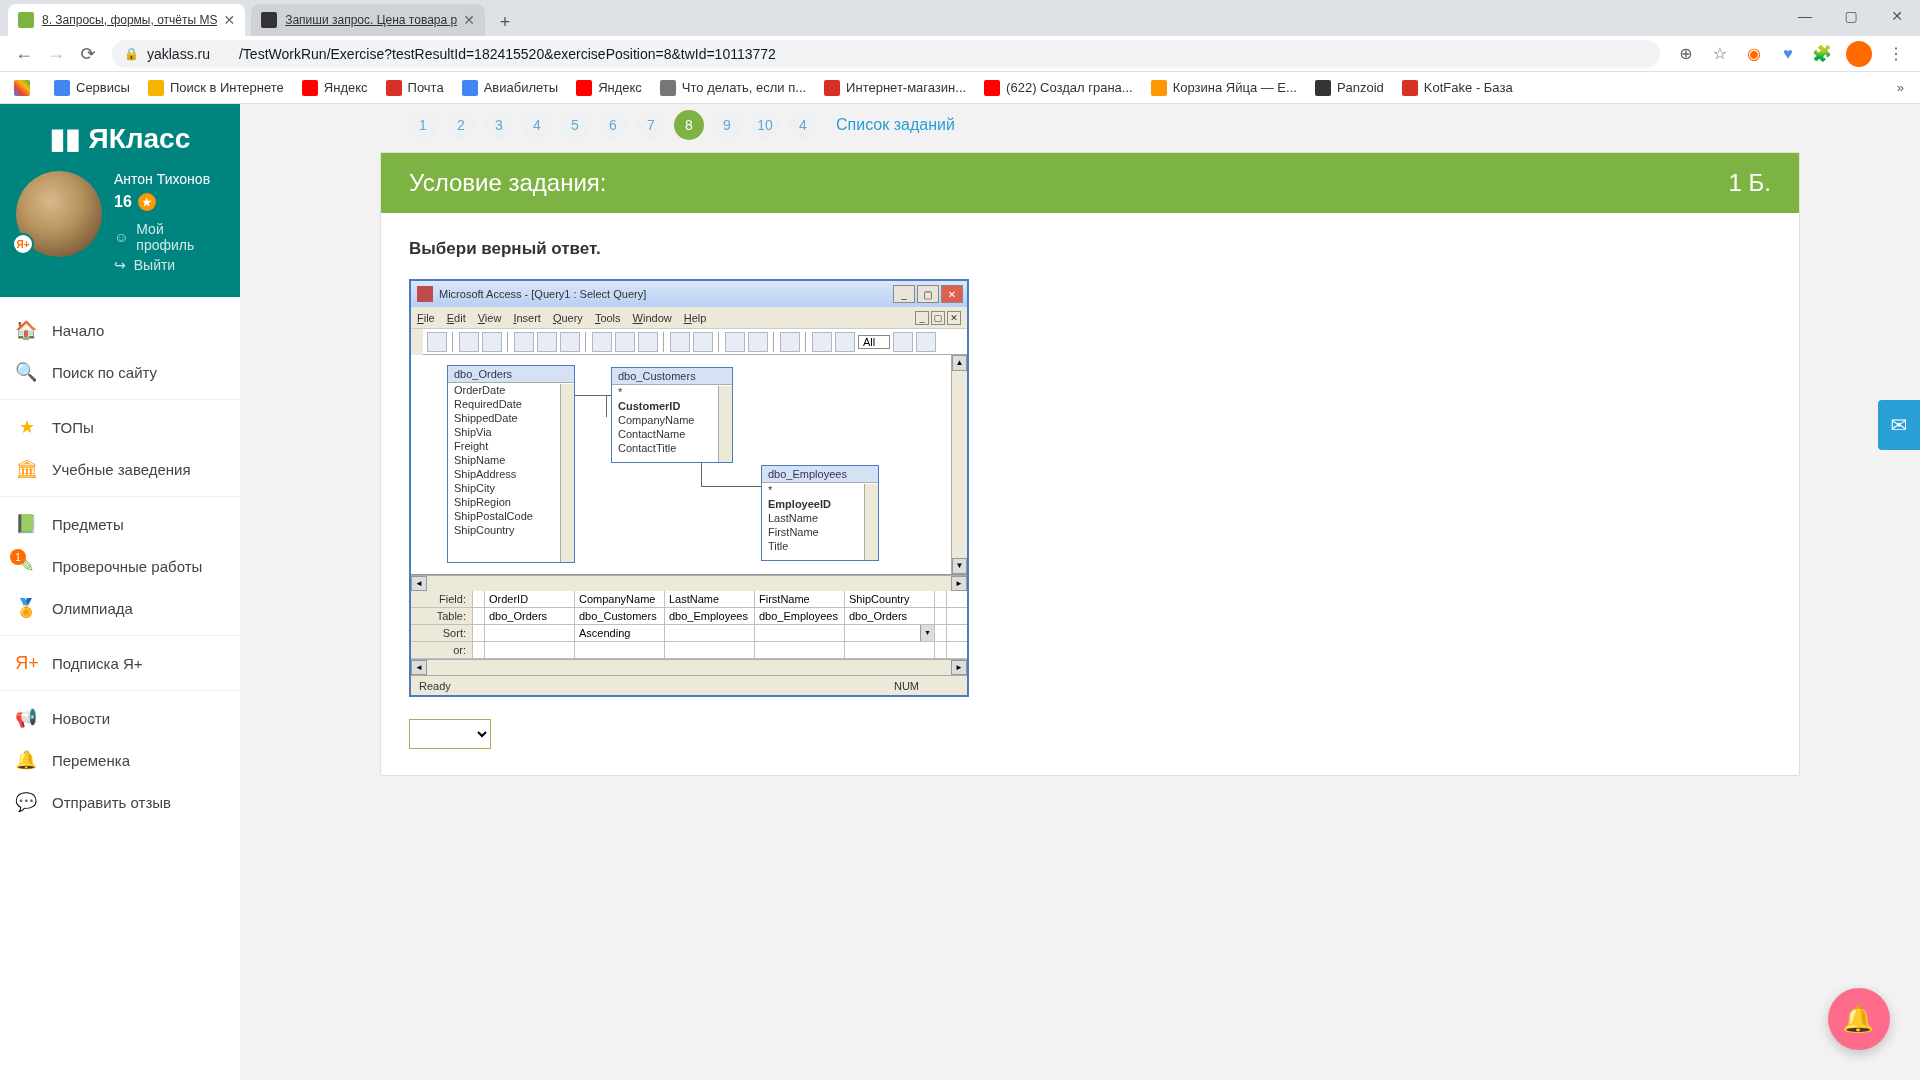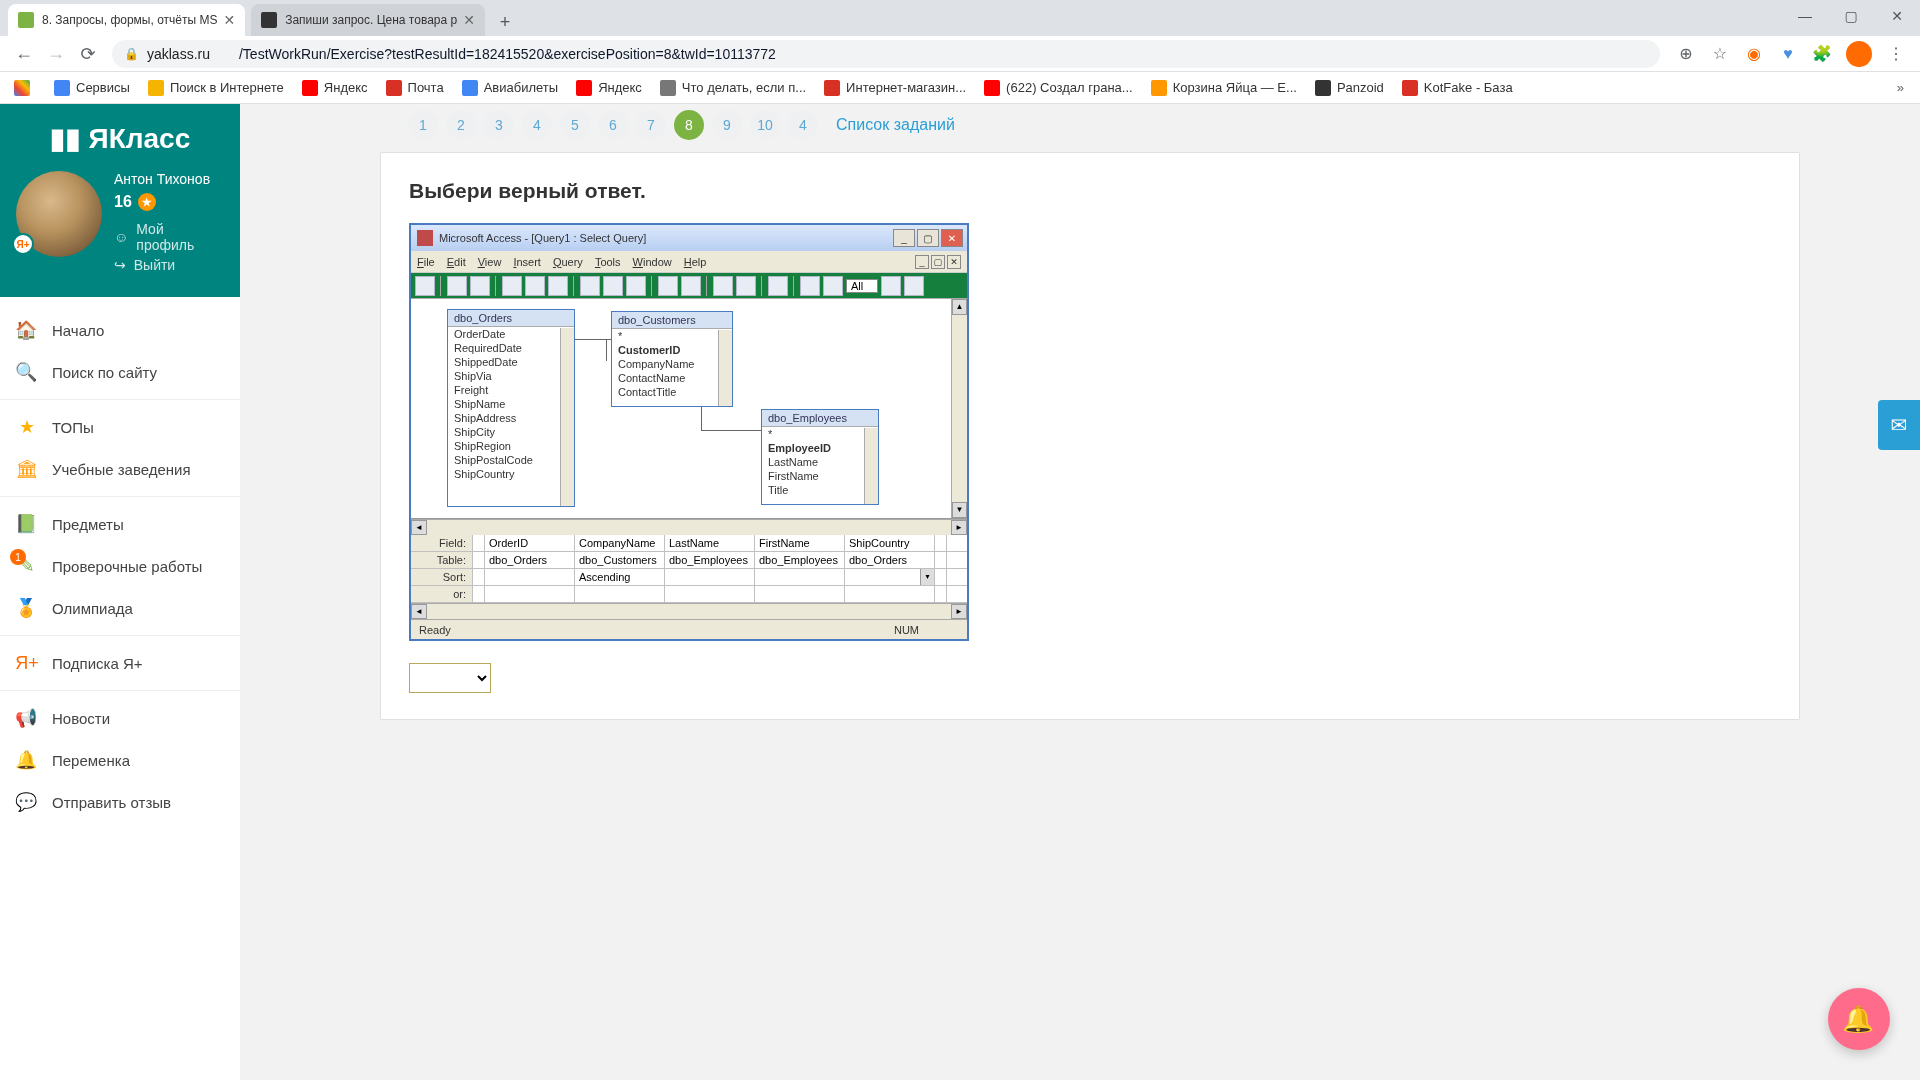--- a/index.html
+++ b/index.html
@@ -8,21 +8,21 @@
 
 .win-controls { position: absolute; top: 0; right: 0; display: flex; }
 .win-btn { width: 46px; height: 32px; display: flex; align-items: center; justify-content: center; color: #555; font-size: 14px; }
 
 
 .tab-strip { height: 36px; background: #dee1e6; display: flex; align-items: flex-end; padding-left: 8px; }
 .tab { height: 32px; background: #fff; border-radius: 8px 8px 0 0; display: flex; align-items: center; padding: 0 10px; min-width: 220px; max-width: 240px; font-size: 12px; color: #333; margin-right: 6px; position: relative; }
 .tab.inactive { background: #cfd2d7; }
 .tab .favicon { width: 16px; height: 16px; margin-right: 8px; background: #7cb342; border-radius: 2px; flex-shrink: 0; }
 .tab.inactive .favicon { background: #333; }
-.tab .tab-title { flex: 1; white-space: nowrap; overflow: hidden; text-overflow: ellipsis; }
+.tab .tab-title { flex: 1; white-space: nowrap; overflow: hidden; text-overflow: ellipsis; text-decoration: underline; }
 .tab .close { margin-left: 6px; color: #666; font-size: 14px; }
 .newtab { width: 28px; height: 28px; display: flex; align-items: center; justify-content: center; color: #555; font-size: 18px; }
 
 
 .addr-bar { height: 36px; background: #fff; display: flex; align-items: center; padding: 0 8px; border-bottom: 1px solid #e0e0e0; }
 .nav-btn { width: 32px; height: 32px; display: flex; align-items: center; justify-content: center; color: #5f6368; font-size: 18px; border-radius: 50%; }
 .addr-field { flex: 1; height: 28px; background: #f1f3f4; border-radius: 14px; display: flex; align-items: center; padding: 0 12px; margin: 0 8px; font-size: 14px; color: #333; }
 .addr-field .lock { margin-right: 8px; color: #5f6368; font-size: 12px; }
 .addr-field .domain { color: #202124; }
 .addr-field .path { color: #0f172a; margin-left: 29px; }
@@ -59,34 +59,34 @@
 
 .content { flex: 1; overflow: auto; padding: 0 120px 40px 140px; }
 .pager { display: flex; align-items: center; gap: 8px; padding: 6px 0 12px 28px; }
 .pnum { width: 30px; height: 30px; border-radius: 50%; background: #eef0f1; color: #5fa8d3; display: flex; align-items: center; justify-content: center; font-size: 14px; }
 .pnum.active { background: #7cb342; color: #fff; }
 .plink { color: #2a9fd6; font-size: 16px; margin-left: 10px; }
 
 .task-card { background: #fff; border: 1px solid #e0e0e0; border-radius: 2px; }
 .task-head { background: #7cb342; color: #fff; padding: 16px 28px; display: flex; justify-content: space-between; align-items: center; font-size: 24px; }
 .task-body { padding: 26px 28px; }
-.task-prompt { font-size: 21px; color: #333; font-weight: 600; margin-bottom: 20px; }
+.task-prompt { font-size: 17px; color: #333; font-weight: 600; margin-bottom: 20px; }
 
 
 .access-win { width: 560px; border: 2px solid #4a7bc0; background: #ece9d8; font-family: Tahoma, sans-serif; font-size: 11px; }
 .aw-title { height: 26px; background: linear-gradient(#dbe7fb, #b8cff2); display: flex; align-items: center; padding: 0 4px 0 6px; color: #333; }
 .aw-title .awico { width: 16px; height: 16px; background: #c04a4a; margin-right: 6px; }
 .aw-title .awbtns { margin-left: auto; display: flex; gap: 2px; }
 .aw-title .awbtn { width: 22px; height: 18px; background: #e8e4d8; border: 1px solid #888; display:flex; align-items:center; justify-content:center; font-size:10px; }
 .aw-title .awbtn.red { background: #e06050; color:#fff; }
 .aw-menu { height: 22px; background: #ece9d8; display: flex; align-items: center; padding: 0 6px; gap: 12px; color: #333; border-bottom:1px solid #ccc; }
 .aw-menu span u { text-decoration: underline; }
 .aw-menu .mdi { margin-left:auto; display:flex; gap:2px; }
 .aw-menu .mdi div { width:14px; height:14px; border:1px solid #888; display:flex; align-items:center; justify-content:center; font-size:9px; }
-.aw-toolbar { height: 26px; background: #15803d; border-bottom: 1px solid #aaa; display:flex; align-items:center; padding:0 4px; gap:3px; }
+.aw-toolbar { height: 26px; background: #ffffff; border-bottom: 1px solid #aaa; display:flex; align-items:center; padding:0 4px; gap:3px;margin-left:12px; }
 .aw-toolbar .tb { width:20px; height:20px; background:#e8ecf4; border:1px solid #b0b8c8; }
 .aw-toolbar .tsep { width:2px; height:20px; border-left:1px solid #aaa; margin:0 2px; }
 .aw-toolbar .tall { background:#fff; border:1px solid #888; padding:0 14px 0 4px; font-size:11px; position:relative; }
 
 .aw-canvas { background: #fff; height: 220px; position: relative; border-bottom:1px solid #999; overflow:hidden; }
 .aw-scroll-v { position:absolute; right:0; top:0; bottom:0; width:16px; background:#ece9d8; border-left:1px solid #aaa; }
 .aw-scroll-v::before { content:"▲"; position:absolute; top:0; left:0; right:0; text-align:center; font-size:8px; background:#ddd; border:1px solid #999; height:14px; line-height:14px; }
 .aw-scroll-v::after { content:"▼"; position:absolute; bottom:0; left:0; right:0; text-align:center; font-size:8px; background:#ddd; border:1px solid #999; height:14px; line-height:14px; }
 .aw-sb-h { height:16px; background:#ece9d8; border-top:1px solid #aaa; position:relative; }
 .aw-sb-h::before{content:"◄"; position:absolute; left:0; top:0; bottom:0; width:14px; font-size:8px; text-align:center; line-height:14px; background:#ddd; border:1px solid #999;}
@@ -308,20 +308,24 @@
         <div class="pnum">6</div>
         <div class="pnum">7</div>
         <div class="pnum active">8</div>
         <div class="pnum">9</div>
         <div class="pnum">10</div>
         <div class="pnum">4</div>
         <span class="plink">Список заданий</span>
       </div>
 
     <div class="task-card">
+      <div class="task-head">
+        <span>Условие задания:</span>
+        <span>1 Б.</span>
+      </div>
       <div class="task-body">
         <div class="task-prompt">Выбери верный ответ.</div>
 
         
         <div class="access-win">
           <div class="aw-title">
             <div class="awico"></div>
             <span>Microsoft Access - [Query1 : Select Query]</span>
             <div class="awbtns">
               <div class="awbtn">_</div>

